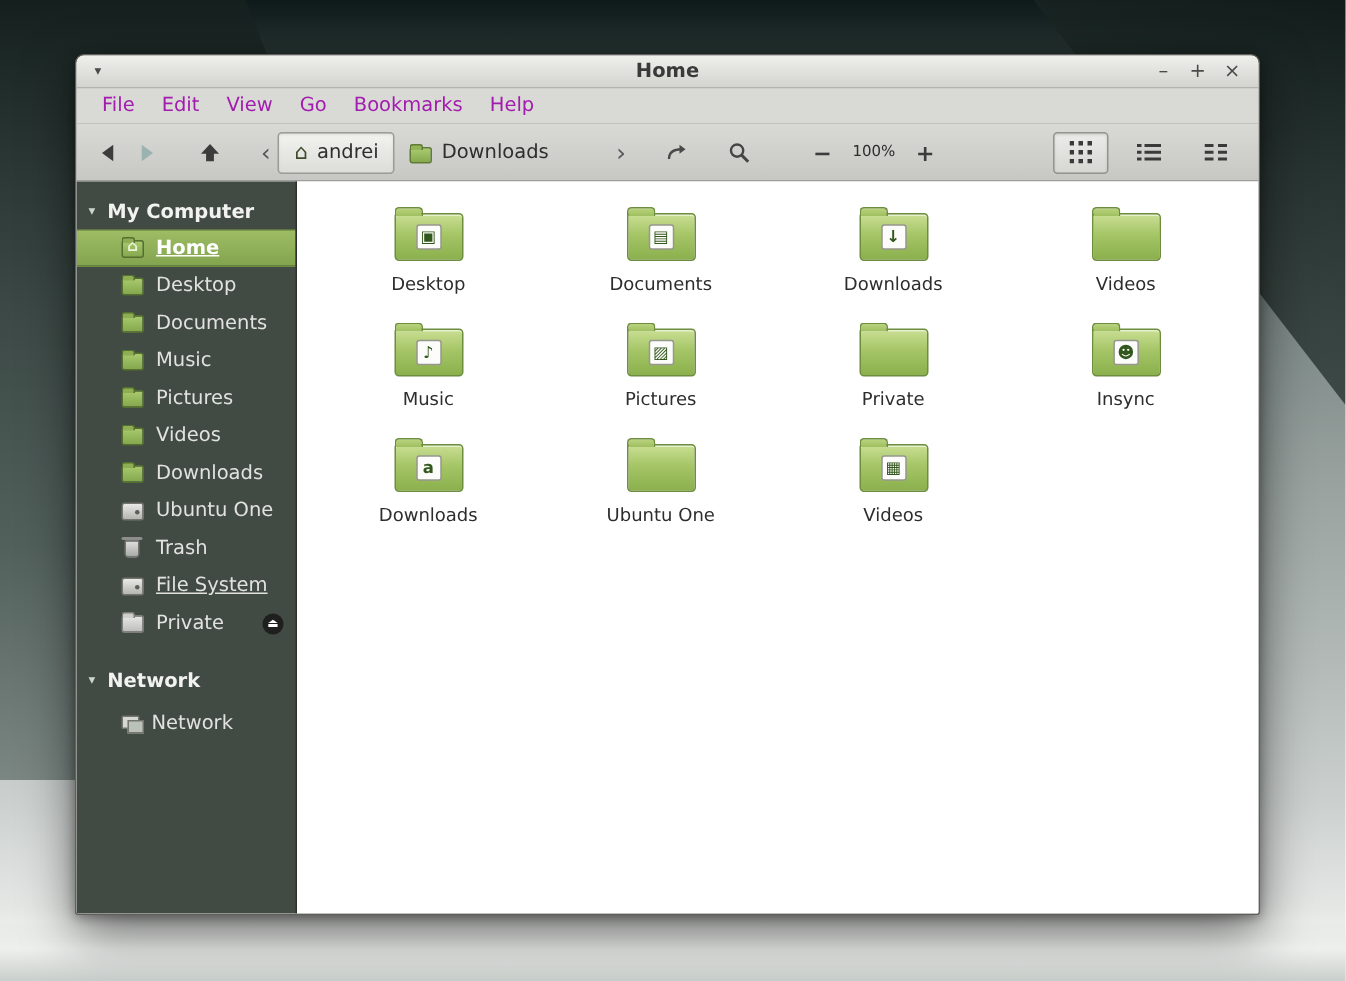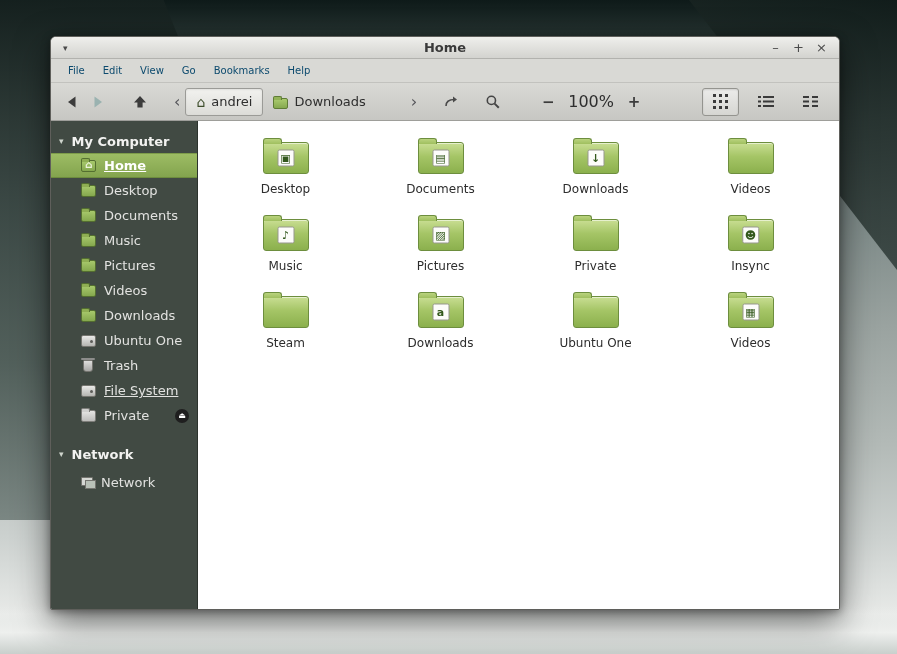--- a/index.html
+++ b/index.html
@@ -34,42 +34,42 @@
   }
   .win-caret { font-size:9px; color:#4a4a4a; margin-left:12px; cursor:default; }
   .win-title { position:absolute; left:0; right:0; text-align:center; font-size:13px; font-weight:bold; color:#3a3a3a; }
   .win-controls { margin-left:auto; display:flex; align-items:center; gap:6px; padding-right:9px; position:relative; }
   .win-btn { width:17px; height:16px; text-align:center; font-size:13px; line-height:15px; color:#4b4b4b; cursor:default; }
 
   .menubar {
     height:24px; flex:none; background:#d9d9d5; border-bottom:1px solid #c2c2be;
     display:flex; align-items:center; padding-left:8px;
   }
-  .menu-item { font-size:10px; color:#0c4a6e; padding:2px 9px; }
+  .menu-item { font-size:13px; color:#a21caf; padding:2px 9px; }
 
   .toolbar {
     height:38px; flex:none;
     background:linear-gradient(180deg,#d9d9d5,#c7c7c3);
     border-bottom:1px solid #9e9e9a;
     display:flex; align-items:center; padding:0 6px 0 8px;
   }
   .tb-btn { width:26px; height:28px; display:flex; align-items:center; justify-content:center; border-radius:3px; flex:none; }
   .tb-chevron { font-size:16px; color:#55555a; padding:0 5px; flex:none; line-height:1; }
   .crumb {
     height:28px; display:flex; align-items:center; gap:6px; padding:0 10px;
     font-size:13px; color:#2e2e2e; border-radius:3px; flex:none;
   }
   .crumb.pressed {
     background:linear-gradient(180deg,#f2f2ef,#dcdcd8);
     border:1px solid #9b9b97; box-shadow:inset 0 1px 2px rgba(0,0,0,.08);
   }
   .mini-folder { width:15px; height:11px; background:linear-gradient(#aacb6e,#86a94f); border:1px solid #5f7c36; border-radius:2px; position:relative; margin-top:3px; flex:none; }
   .mini-folder::before { content:""; position:absolute; top:-3px; left:-1px; width:7px; height:3px; background:#93b358; border:1px solid #5f7c36; border-bottom:none; border-radius:2px 2px 0 0; }
   .home-glyph { font-size:14px; color:#3d4d2b; line-height:1; }
-  .zoom-label { font-size:16px; color:#2e2e2e; padding:0 8px; flex:none; }
+  .zoom-label { font-size:10px; color:#2e2e2e; padding:0 8px; flex:none; }
   .zoom-btn { font-size:15px; font-weight:bold; color:#3c3c3c; width:24px; text-align:center; flex:none; }
   .view-group { margin-left:auto; display:flex; gap:8px; padding-right:4px; }
   .view-btn { width:37px; height:28px; display:flex; align-items:center; justify-content:center; border-radius:3px; border:1px solid transparent; }
   .view-btn.active { background:linear-gradient(180deg,#ececе8,#d6d6d2); background:linear-gradient(180deg,#ececea,#d6d6d2); border:1px solid #94948f; box-shadow:inset 0 1px 2px rgba(0,0,0,.12); }
   .spacer-lg { width:30px; flex:none; }
   .spacer-md { width:16px; flex:none; }
 
   
   .win-body { flex:1; display:flex; min-height:0; }
   .sidebar {
@@ -349,24 +349,20 @@
           <div class="flabel">Private</div>
         </div>
 
         <div class="fitem">
           <div class="folder">
               <span class="emblem">☻</span>
             </div>
           <div class="flabel">Insync</div>
         </div>
         <div class="fitem">
-          <div class="folder"></div>
-          <div class="flabel">Steam</div>
-        </div>
-        <div class="fitem">
           <div class="folder">
               <span class="emblem">a</span>
             </div>
           <div class="flabel">Downloads</div>
         </div>
         <div class="fitem">
           <div class="folder"></div>
           <div class="flabel">Ubuntu One</div>
         </div>
 

